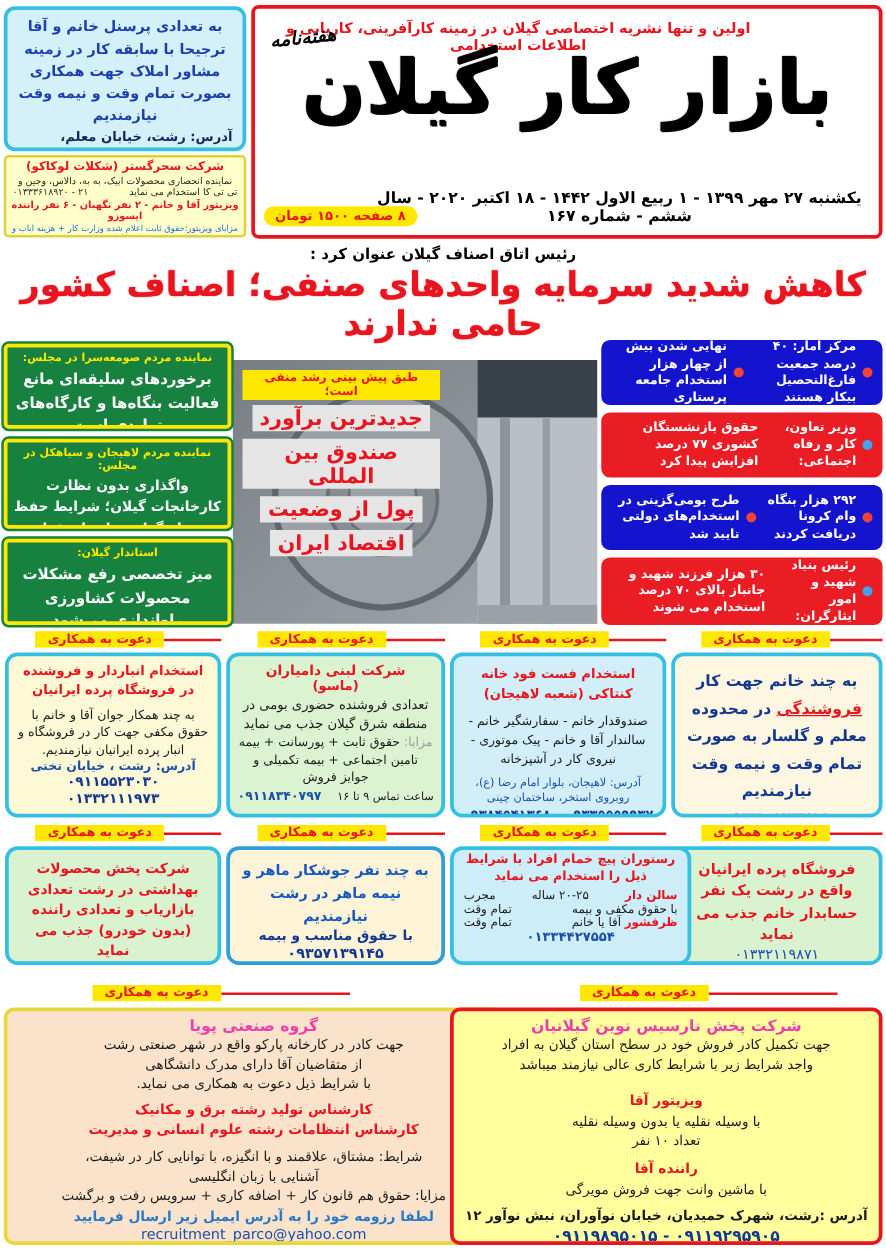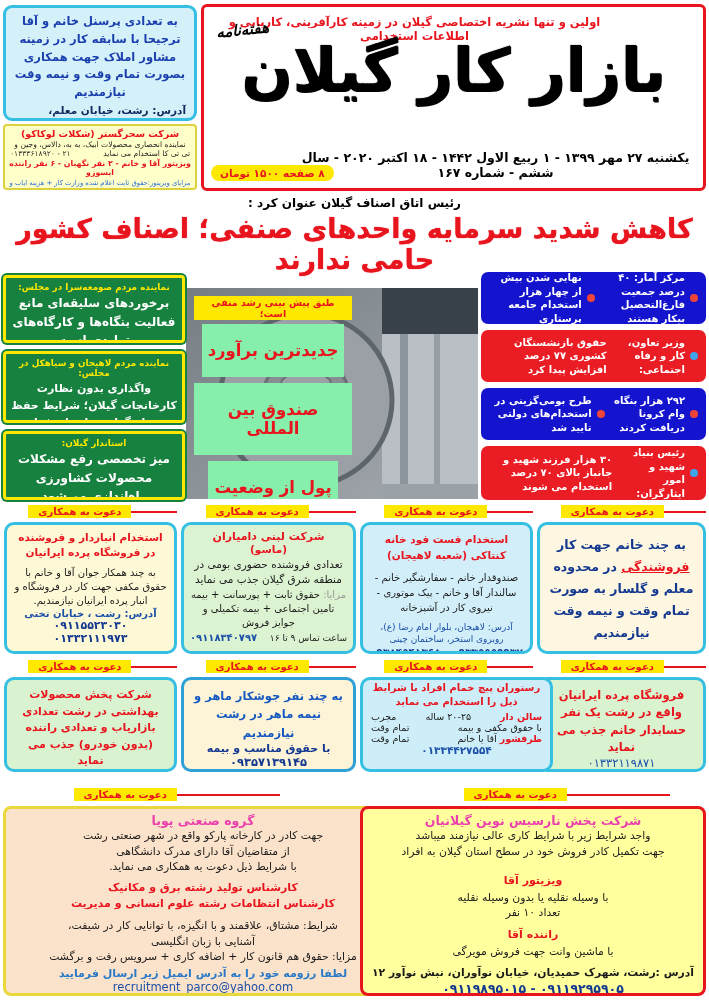--- a/index.html
+++ b/index.html
@@ -47,21 +47,21 @@
   .nindent { padding-right:13px; }
 
   .gbox { left:3px; width:182px; background:#17813f; border:3px solid #ffe800; border-radius:4px; box-shadow:0 0 0 2px #17813f; text-align:center; padding:4px 5px; overflow:hidden; }
   .gbox .gk { color:#ffe800; font-weight:bold; font-size:8.8px; }
   .gbox .gt { color:#ffffff; font-weight:bold; font-size:12px; line-height:1.55; margin-top:2px; }
 
   .photo { left:186px; top:288px; width:292px; height:211px; overflow:hidden; }
   .photo svg { display:block; }
   .cap { position:absolute; top:8px; left:8px; width:158px; text-align:center; direction:rtl; }
   .cap .ck { display:inline-block; background:#ffe800; color:#e8141e; font-weight:bold; font-size:9.5px; padding:1px 4px; margin-bottom:4px; }
-  .cap .cl { display:inline-block; background:#86efac; color:#e8141e; font-weight:bold; font-size:16.5px; padding:17px 6px; margin-bottom:6px; }
+  .cap .cl { display:inline-block; background:#e5e5e5; color:#e8141e; font-weight:bold; font-size:16.5px; padding:1px 6px; margin-bottom:6px; }
 
   
   .badge-row { display:flex; align-items:center; height:15px; }
   .badge-line { flex:1; height:2px; background:#e8141e; }
   .badge-gap { width:14%; }
   .badge { background:#ffe800; color:#e8141e; font-weight:bold; font-size:10px; padding:1px 10px; white-space:nowrap; }
 
   .adbox { border:3px solid #35bfe2; border-radius:10px; padding:5px 6px; text-align:center; overflow:hidden; }
   .adbox .rt { color:#e8141e; font-weight:bold; }
   .adbox .blk { color:#1a1a1a; }
@@ -339,22 +339,22 @@
     <div class="br">کارشناس انتظامات رشته علوم انسانی و مدیریت</div>
     <div class="bb" style="margin-top:5px;">شرایط: مشتاق، علاقمند و با انگیزه، با توانایی کار در شیفت،</div>
     <div class="bb">آشنایی با زبان انگلیسی</div>
     <div class="bb">مزایا: حقوق هم قانون کار + اضافه کاری + سرویس رفت و برگشت</div>
     <div class="bblu" style="margin-top:2px;">لطفا رزومه خود را به آدرس ایمیل زیر ارسال فرمایید</div>
     <div class="bmail" dir="ltr">recruitment_parco@yahoo.com</div>
   </div>
 
   <div class="abs bigR">
     <div class="mag">شرکت پخش نارسیس نوین گیلانیان</div>
+    <div class="bb">جهت تکمیل کادر فروش خود در سطح استان گیلان به افراد</div>
     <div class="bb">واجد شرایط زیر با شرایط کاری عالی نیازمند میباشد</div>
-    <div class="bb">جهت تکمیل کادر فروش خود در سطح استان گیلان به افراد</div>
     <div class="br" style="margin-top:14px;">ویزیتور آقا</div>
     <div class="bb">با وسیله نقلیه یا بدون وسیله نقلیه</div>
     <div class="bb">تعداد ۱۰ نفر</div>
     <div class="br" style="margin-top:6px;">راننده آقا</div>
     <div class="bb">با ماشین وانت جهت فروش مویرگی</div>
     <div class="bb" style="font-weight:bold; margin-top:6px;">آدرس :رشت، شهرک حمیدیان، خیابان نوآوران، نبش نوآور ۱۲</div>
     <div class="bphone" dir="ltr">۰۹۱۱۹۸۹۵۰۱۵ - ۰۹۱۱۹۲۹۵۹۰۵</div>
   </div>
 
 </div>

